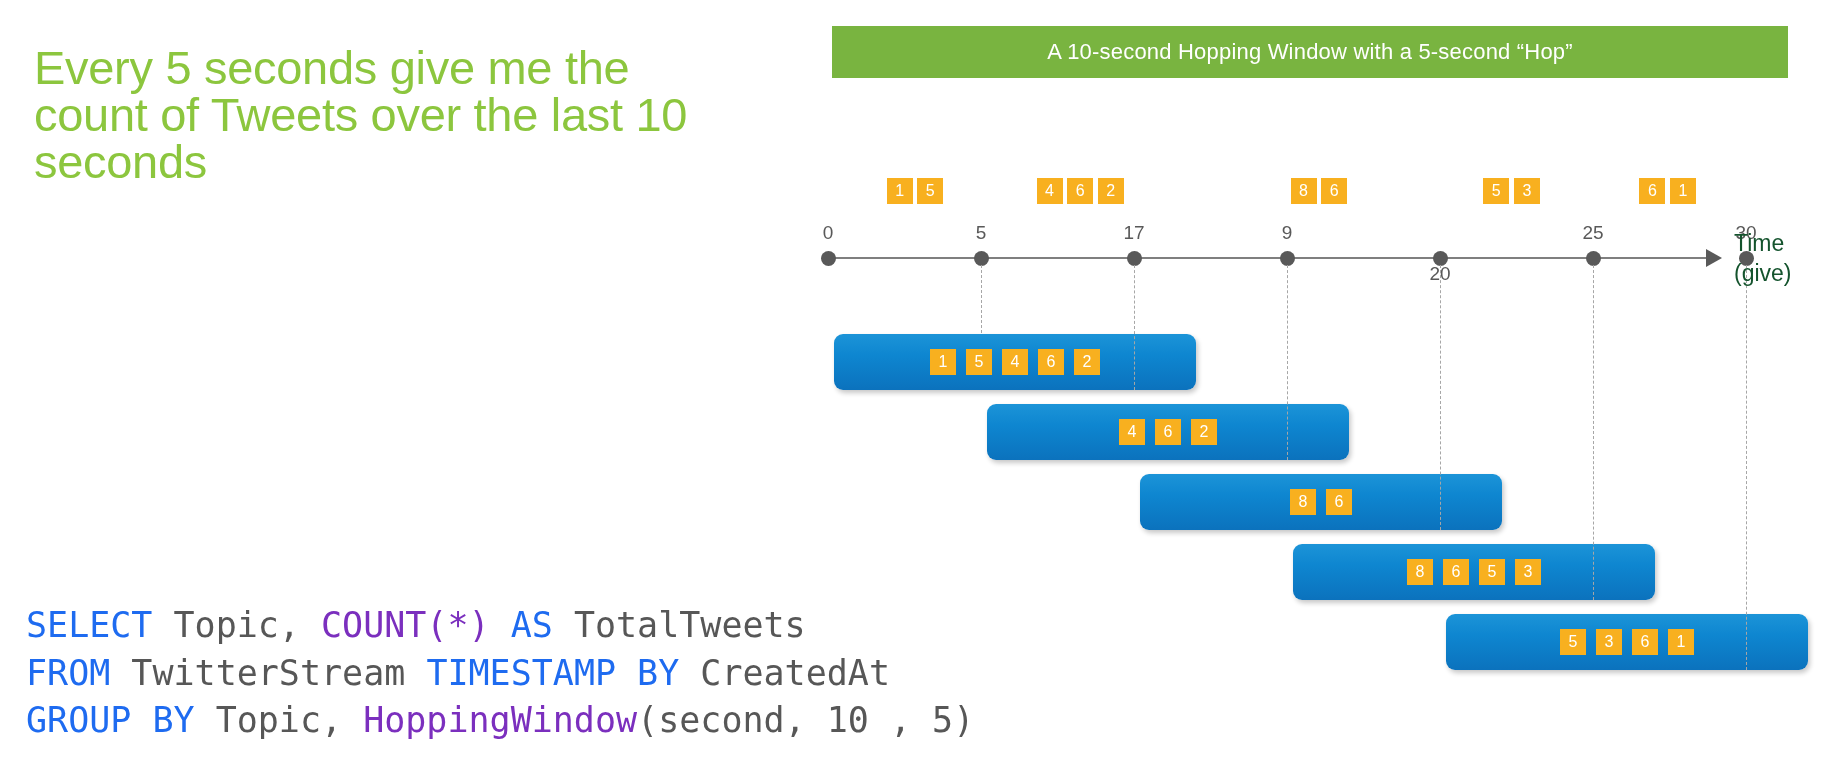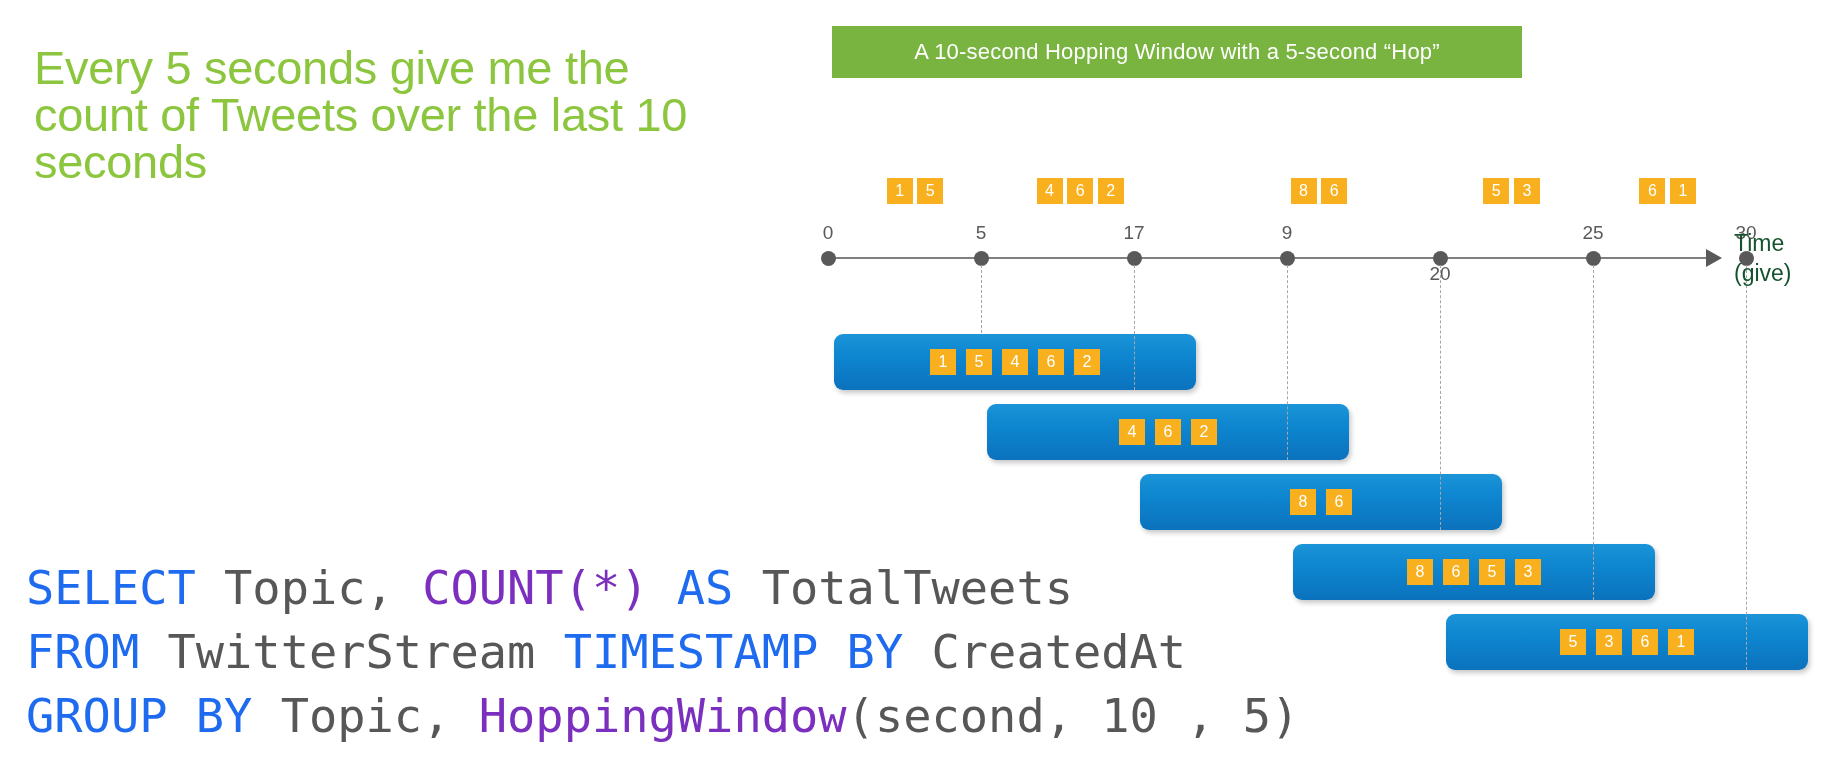--- a/index.html
+++ b/index.html
@@ -14,21 +14,21 @@
   
   .headline{
     position:absolute;left:34px;top:44px;width:700px;
     font-family:"Liberation Sans", sans-serif;
     font-size:47px;line-height:1.0;letter-spacing:-0.3px;
     color:#8CC63E;font-weight:400;
   }
 
   
   .banner{
-    position:absolute;left:832px;top:26px;width:690px;height:52px;
+    position:absolute;left:832px;top:26px;width:956px;height:52px;
     background:#79B440;
     display:flex;align-items:center;justify-content:center;
   }
   .banner-text{
     color:#ffffff;font-size:22px;font-weight:400;letter-spacing:.2px;
     font-family:"Liberation Sans", sans-serif;
   }
 
   
   #timeline{position:absolute;left:0;top:0;width:1835px;height:776px;pointer-events:none;}
@@ -68,23 +68,23 @@
     display:flex;align-items:center;
   }
   .win .ev-inner{
     position:absolute;width:26px;height:26px;background:#F8B01F;color:#fff;
     font-size:16px;line-height:26px;text-align:center;
     font-family:"Liberation Sans", sans-serif;
   }
 
   
   .sql{
-    position:absolute;left:26px;top:556px;
+    position:absolute;left:26px;top:602px;
     font-family:"DejaVu Sans Mono", monospace;
-    font-size:47px;line-height:1.36;color:#575757;white-space:pre;
+    font-size:35px;line-height:1.36;color:#575757;white-space:pre;
   }
   .kw{color:#1E6BF0;}
   .fn{color:#7B2FBE;}
 </style>
 </head>
 <body>
 
 <div id="slide">
 
   <div class="headline">Every 5 seconds give me the count of Tweets over the last 10 seconds</div>

